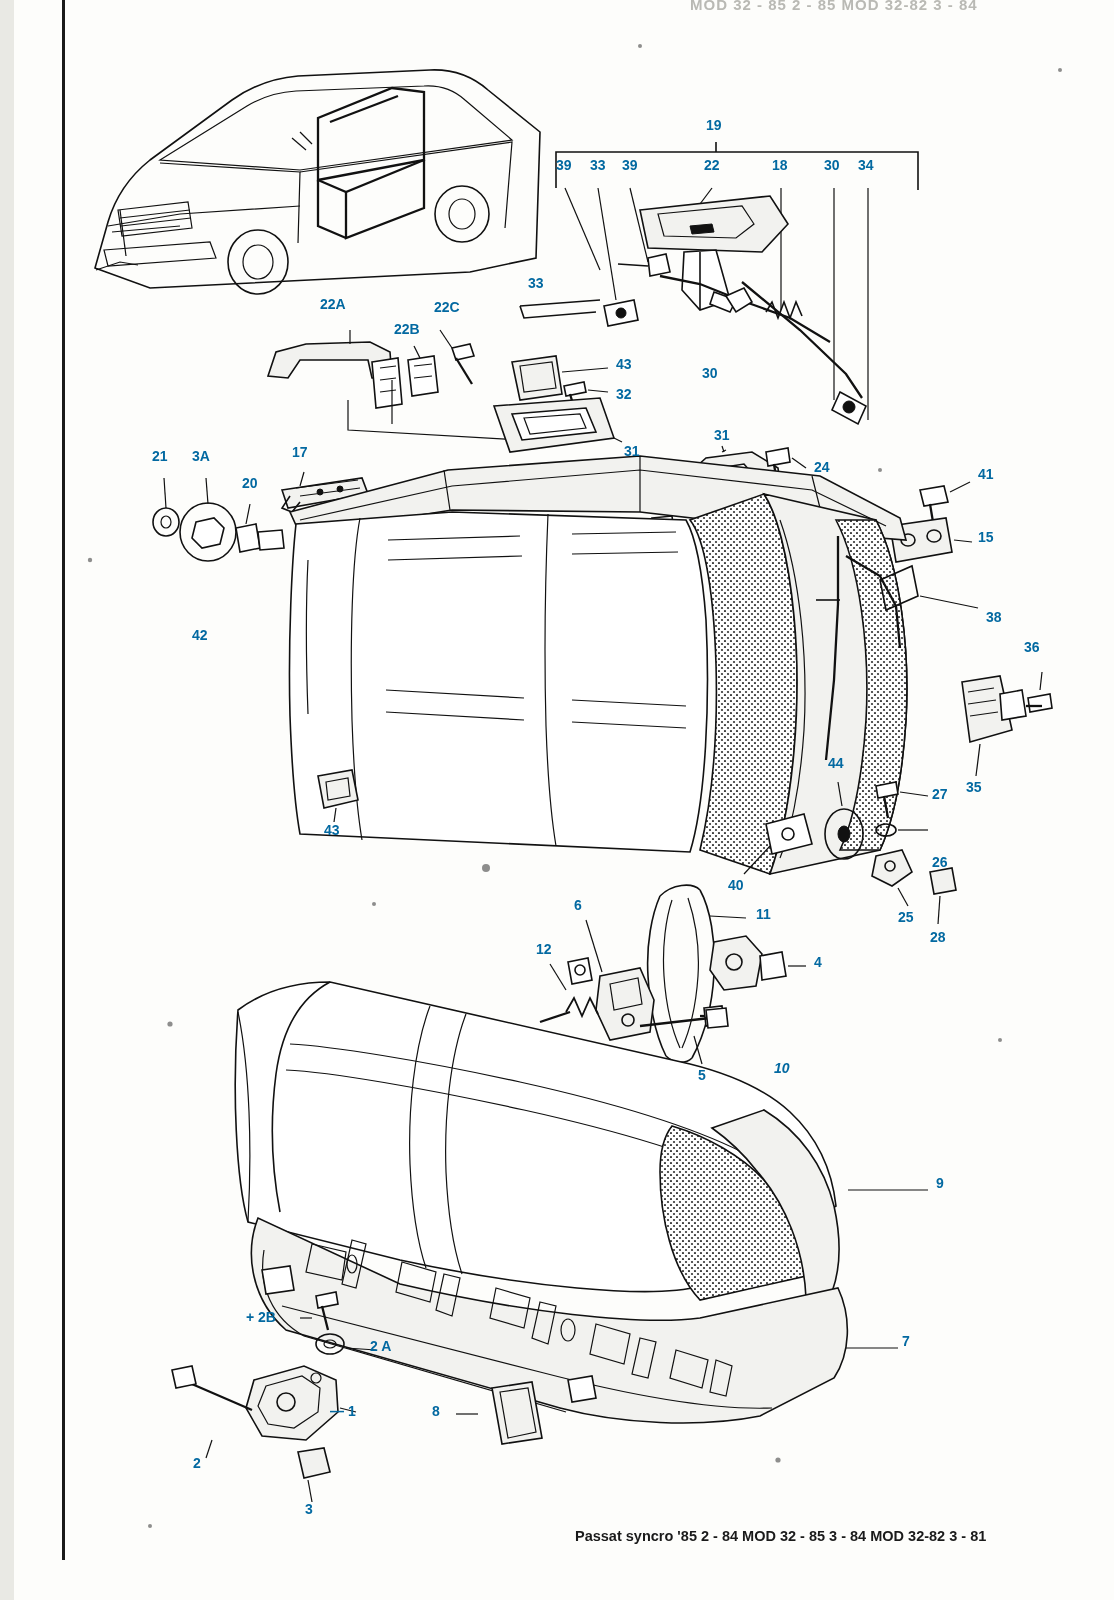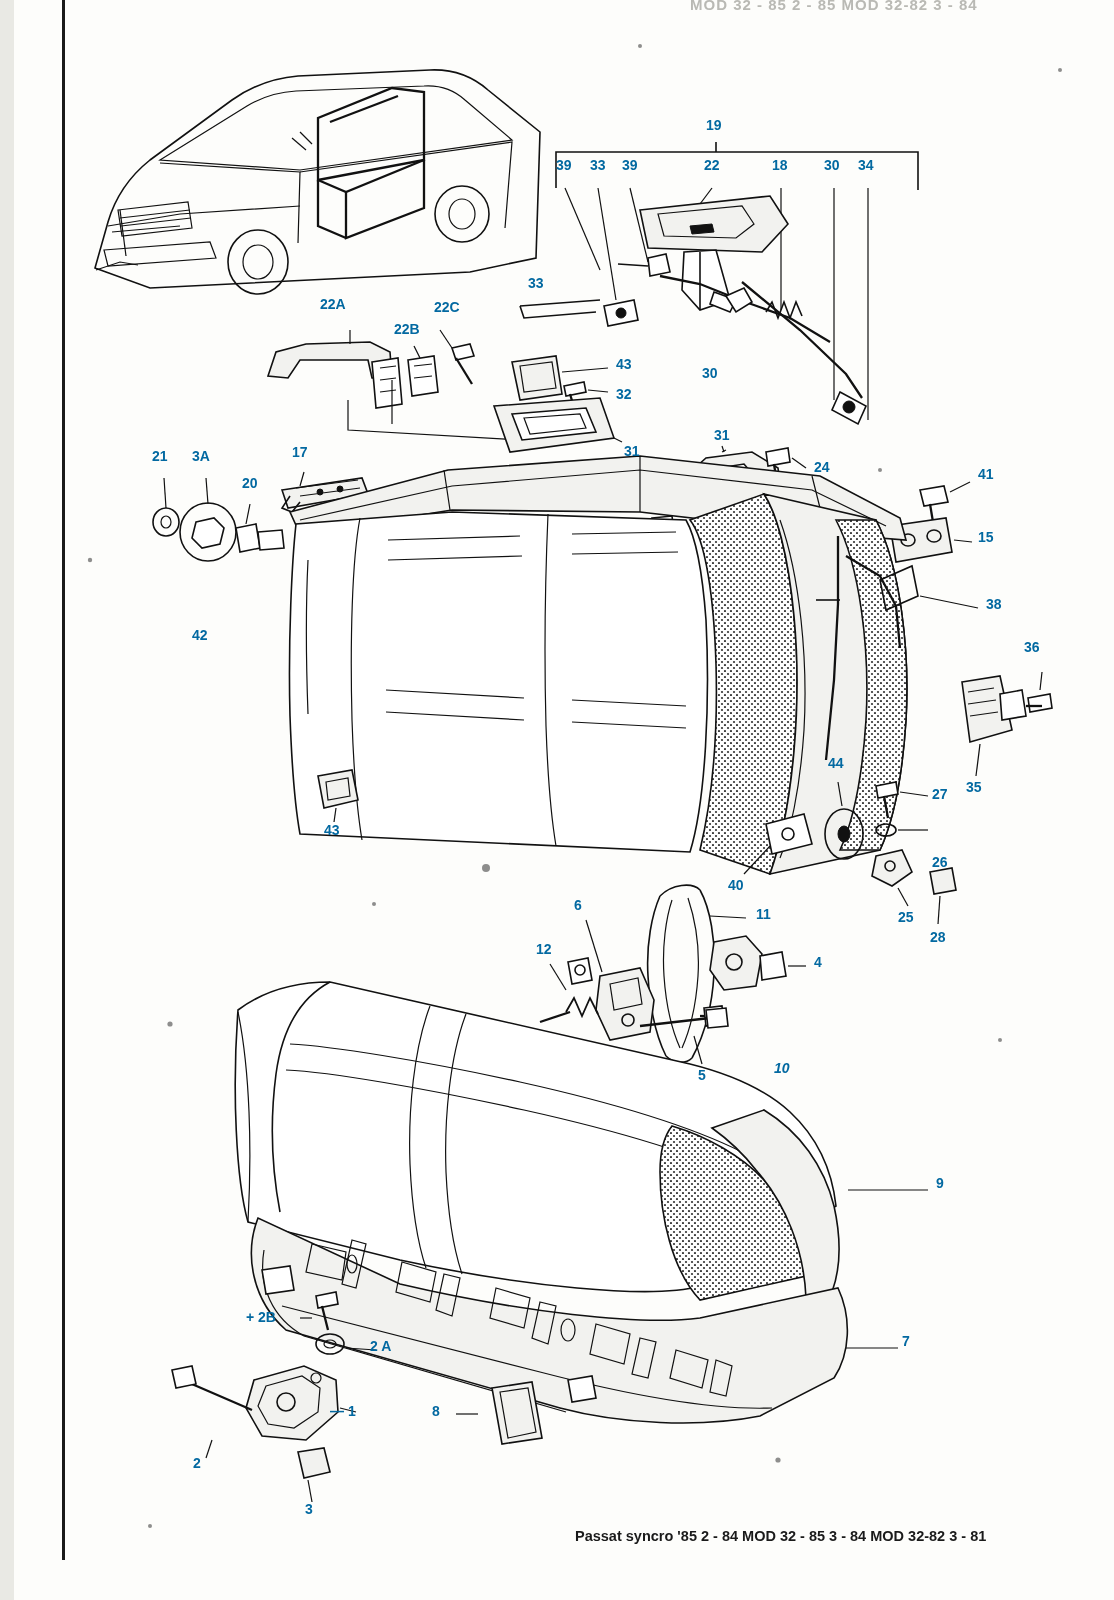--- a/index.html
+++ b/index.html
@@ -451,21 +451,21 @@
   <div class="label" style="left:714px; top:428px;">31</div>
   <div class="label" style="left:814px; top:460px;">24</div>
   <div class="label" style="left:978px; top:467px;">41</div>
   <div class="label" style="left:978px; top:530px;">15</div>
 
   <div class="label" style="left:152px; top:449px;">21</div>
   <div class="label" style="left:192px; top:449px;">3A</div>
   <div class="label" style="left:242px; top:476px;">20</div>
   <div class="label" style="left:292px; top:445px;">17</div>
 
-  <div class="label" style="left:986px; top:597px;">38</div>
+  <div class="label" style="left:986px; top:610px;">38</div>
   <div class="label" style="left:192px; top:628px;">42</div>
   <div class="label" style="left:1024px; top:640px;">36</div>
   <div class="label" style="left:966px; top:780px;">35</div>
   <div class="label" style="left:932px; top:787px;">27</div>
   <div class="label" style="left:932px; top:855px;">26</div>
   <div class="label" style="left:828px; top:756px;">44</div>
   <div class="label" style="left:324px; top:823px;">43</div>
   <div class="label" style="left:728px; top:878px;">40</div>
   <div class="label" style="left:898px; top:910px;">25</div>
   <div class="label" style="left:930px; top:930px;">28</div>

